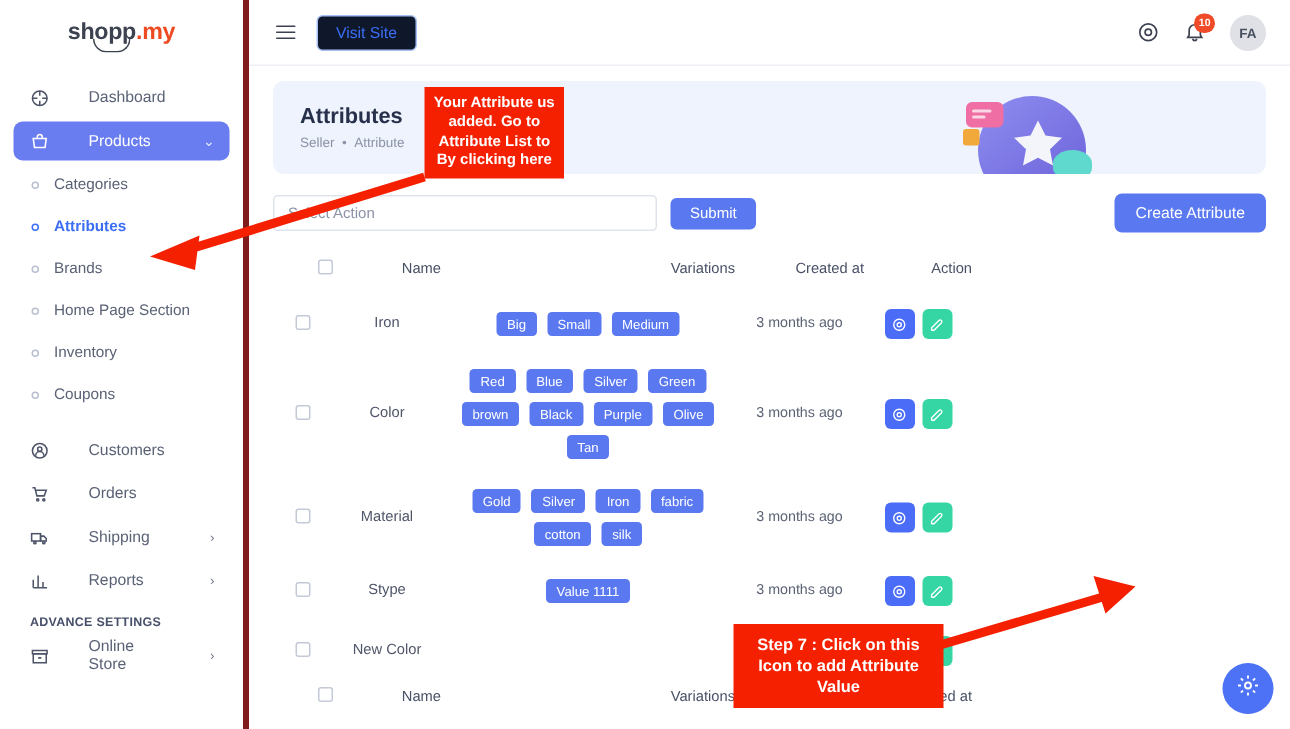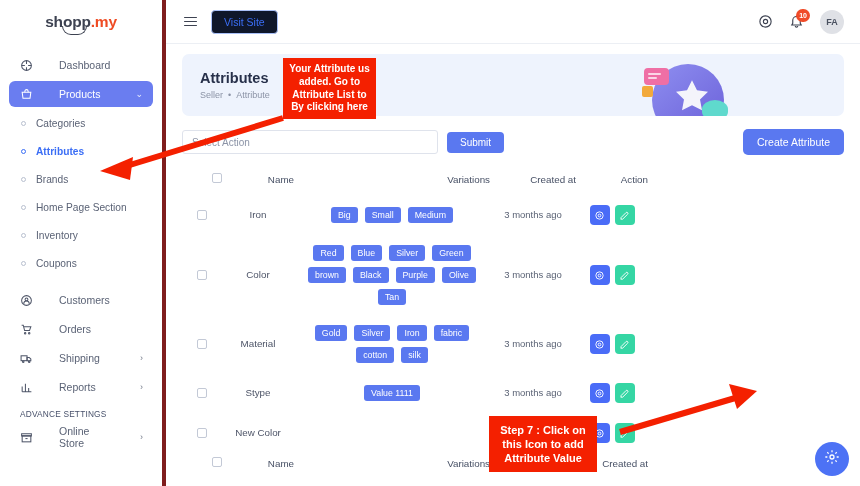--- a/index.html
+++ b/index.html
@@ -45,21 +45,21 @@
     font-size: 10.2px; color: #5a6275; cursor: pointer;
   }
   .sub-item .dot {
     width: 5px; height: 5px; border-radius: 50%;
     border: 1px solid #b8bfcf; flex: 0 0 5px; margin-left: 2px;
   }
   .sub-item.active { color: #3b6ef5; font-weight: 700; }
   .sub-item.active .dot { border-color: #3b6ef5; }
   .nav-gap { height: 9px; }
   .section-label {
-    font-size: 8.3px; font-weight: 400; color: #47506a;
+    font-size: 8.3px; font-weight: 700; color: #47506a;
     letter-spacing: .2px; padding: 0 11px; margin: 9px 0 5px;
   }
 
   
   .main { flex: 1; height: 486px; display: flex; flex-direction: column; background: #fff; position: relative; }
   .topbar {
     height: 44px; display: flex; align-items: center; gap: 12px;
     padding: 0 16px; border-bottom: 1px solid #eceff4; background:#fff;
     flex: 0 0 44px;
   }
@@ -156,21 +156,21 @@
   .act-green { background:#35d6a4; }
   tfoot th { padding-top: 12px; }
 
   
   .callout {
     position: absolute; background: #f42000; color: #fff; font-weight: 700;
     font-size: 10px; line-height: 1.28; text-align: center; padding: 5px 6px;
     z-index: 40;
   }
   #callout-top { left: 283px; top: 58px; width: 93px; }
-  #callout-bottom { left: 489px; top: 416px; width: 108px; padding: 7px 10px; font-size: 11px; }
+  #callout-bottom { left: 489px; top: 416px; width: 140px; padding: 7px 10px; font-size: 11px; }
   .arrow-svg { position: absolute; left:0; top:0; width: 860px; height: 486px; pointer-events:none; z-index: 35; }
 
   .fab {
     position: absolute; right: 11px; bottom: 10px; width: 34px; height: 34px;
     border-radius: 50%; background: #4d72f5; display:flex; align-items:center;
     justify-content:center; cursor:pointer; z-index: 30;
   }
 </style>
 </head>
 <body>

